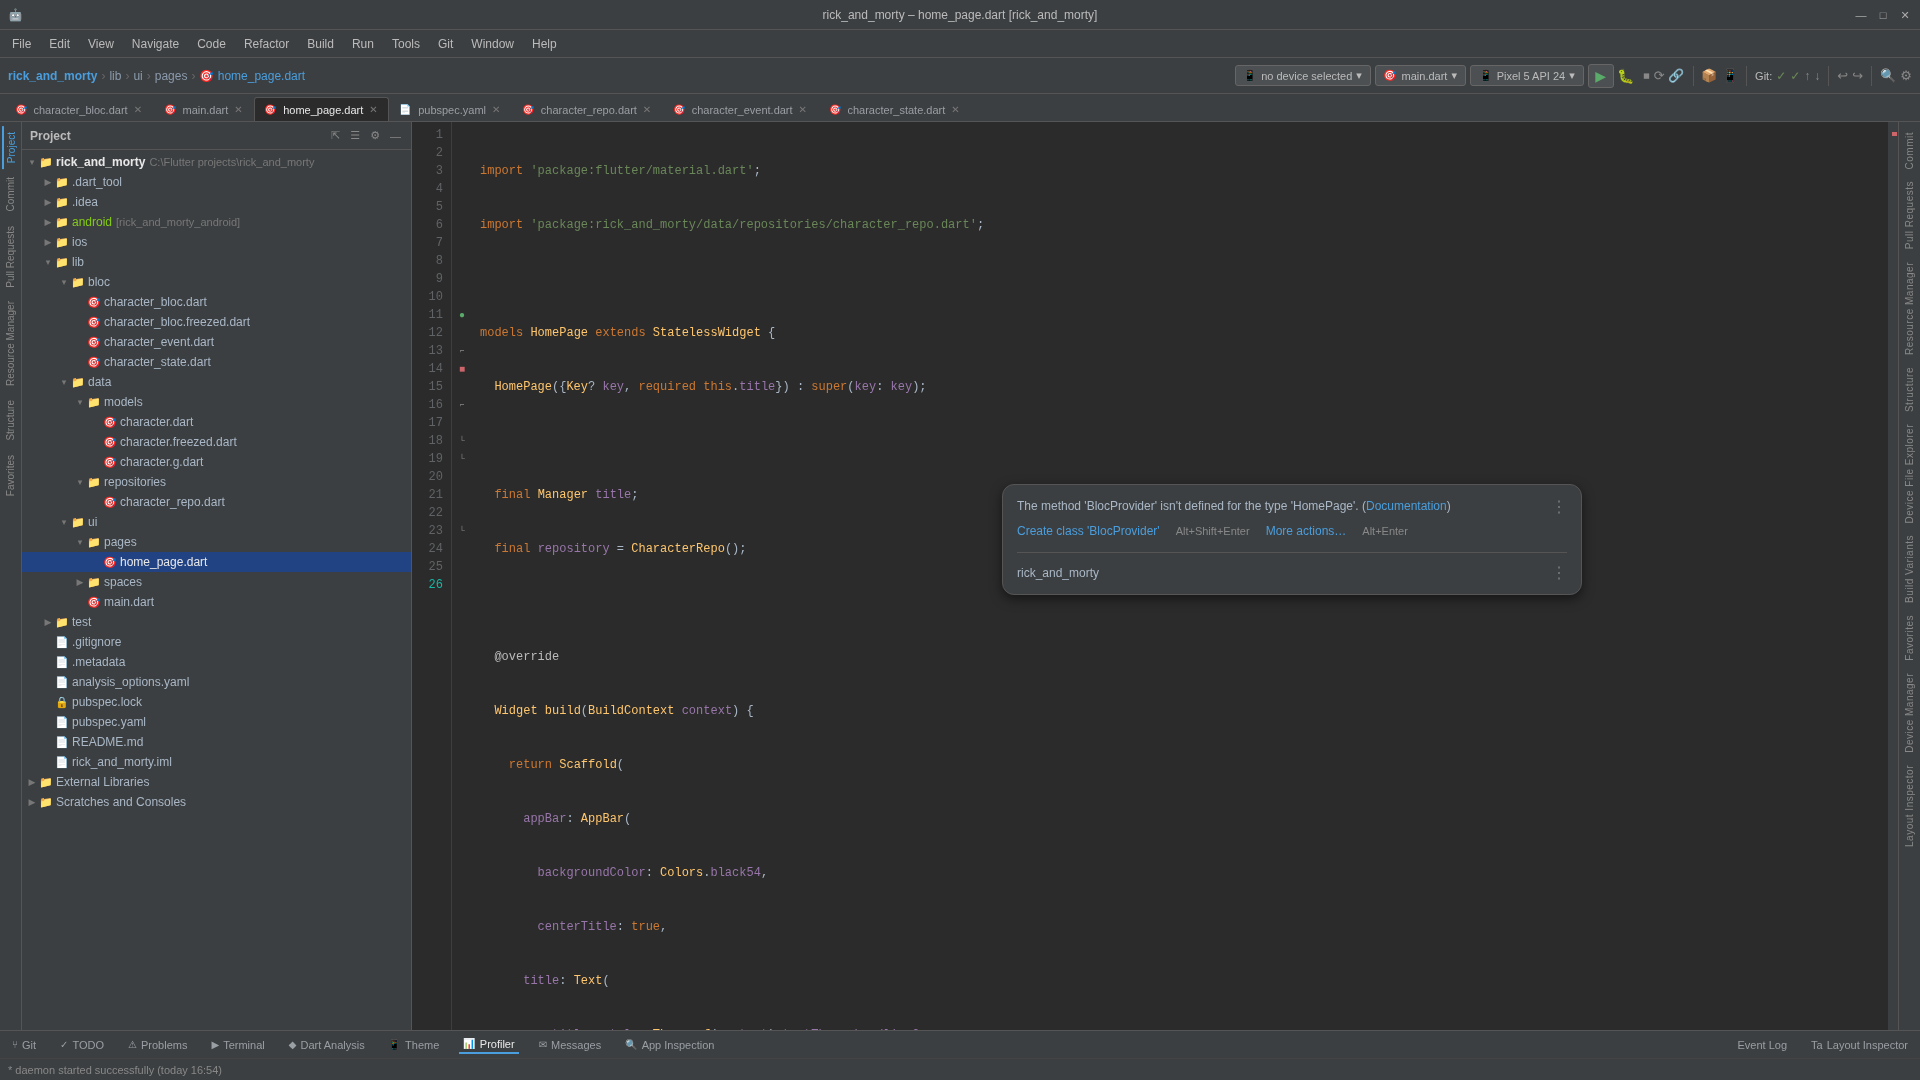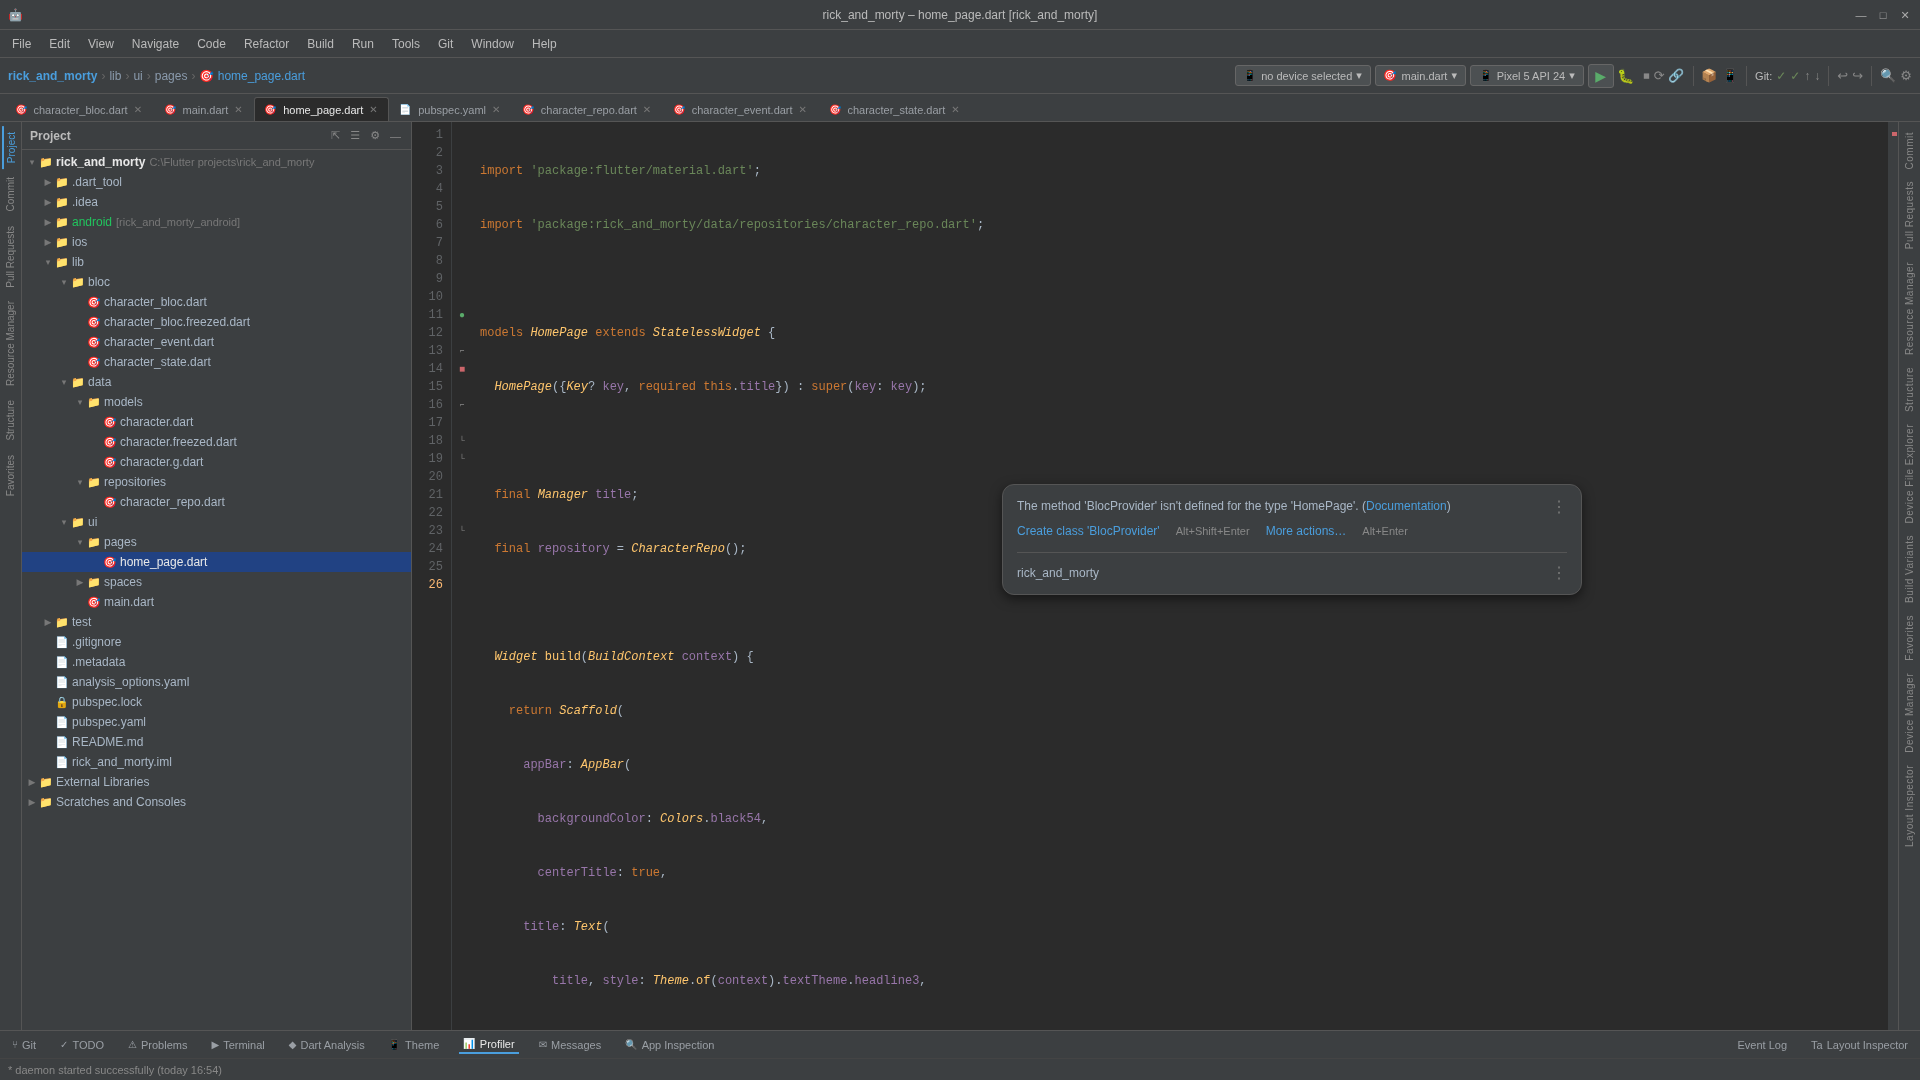--- a/index.html
+++ b/index.html
@@ -234,21 +234,21 @@
       border-right: 1px solid #3c3f41;
       line-height: 18px;
     }
     .line-num {
       padding-right: 8px;
       height: 18px;
       display: flex;
       align-items: center;
       justify-content: flex-end;
     }
-    .line-num.active { color: #fdba74; margin-left: 20px; }
+    .line-num.active { color: #14b8a6; margin-left: 20px; }
     .code-gutter {
       width: 20px;
       background: #2b2b2b;
       padding: 4px 0;
       line-height: 18px;
     }
     .gutter-icon {
       height: 18px;
       display: flex;
       align-items: center;
@@ -265,21 +265,21 @@
       white-space: pre;
     }
     .code-line {
       height: 18px;
       display: flex;
       align-items: center;
     }
 
     
     .kw { color: #cc7832; }
-    .cls { color: #ffc66d; font-style: italic; } 
+    .cls { color: #ffc66d; } 
     .str { color: #6a8759; } 
     .ann { color: #bbb; } 
     .var { color: #9876aa; } 
     .plain { color: #a9b7c6; }
     .method { color: #ffc66d; }
 
     
     .error-popup {
       position: absolute;
       top: 362px;
@@ -578,21 +578,21 @@
 
       <div class="tree-item" style="padding-left:20px;">
         <span class="tree-arrow">▶</span>
         <span class="tree-icon folder-icon">📁</span>
         <span>.idea</span>
       </div>
 
       <div class="tree-item" style="padding-left:20px;">
         <span class="tree-arrow">▶</span>
         <span class="tree-icon" style="color:#a4c261;">📁</span>
-        <span style="color:#22c55e;">android</span>
+        <span style="color:#84cc16;">android</span>
         <span style="color:#777;font-size:11px;margin-left:4px;">[rick_and_morty_android]</span>
       </div>
 
       <div class="tree-item" style="padding-left:20px;">
         <span class="tree-arrow">▶</span>
         <span class="tree-icon folder-icon">📁</span>
         <span>ios</span>
       </div>
 
       <div class="tree-item" style="padding-left:20px;">
@@ -830,20 +830,21 @@
       <div class="code-content">
         <div class="code-line"><span class="kw">import</span><span class="plain"> </span><span class="str">'package:flutter/material.dart'</span><span class="plain">;</span></div>
         <div class="code-line"><span class="kw">import</span><span class="plain"> </span><span class="str">'package:rick_and_morty/data/repositories/character_repo.dart'</span><span class="plain">;</span></div>
         <div class="code-line"></div>
         <div class="code-line"><span class="kw">models</span><span class="plain"> </span><span class="cls">HomePage</span><span class="plain"> </span><span class="kw">extends</span><span class="plain"> </span><span class="cls">StatelessWidget</span><span class="plain"> {</span></div>
         <div class="code-line"><span class="plain">  </span><span class="cls">HomePage</span><span class="plain">({</span><span class="cls">Key</span><span class="plain">? </span><span class="var">key</span><span class="plain">, </span><span class="kw">required</span><span class="plain"> </span><span class="kw">this</span><span class="plain">.</span><span class="var">title</span><span class="plain">}) : </span><span class="kw">super</span><span class="plain">(</span><span class="var">key</span><span class="plain">: </span><span class="var">key</span><span class="plain">);</span></div>
         <div class="code-line"></div>
         <div class="code-line"><span class="plain">  </span><span class="kw">final</span><span class="plain"> </span><span class="cls">Manager</span><span class="plain"> </span><span class="var">title</span><span class="plain">;</span></div>
         <div class="code-line"><span class="plain">  </span><span class="kw">final</span><span class="plain"> </span><span class="var">repository</span><span class="plain"> = </span><span class="cls">CharacterRepo</span><span class="plain">();</span></div>
         <div class="code-line"></div>
+        <div class="code-line"><span class="plain">  </span><span class="ann">@override</span></div>
         <div class="code-line"><span class="plain">  </span><span class="cls">Widget</span><span class="plain"> </span><span class="method">build</span><span class="plain">(</span><span class="cls">BuildContext</span><span class="plain"> </span><span class="var">context</span><span class="plain">) {</span></div>
         <div class="code-line"><span class="plain">    </span><span class="kw">return</span><span class="plain"> </span><span class="cls">Scaffold</span><span class="plain">(</span></div>
         <div class="code-line"><span class="plain">      </span><span class="var">appBar</span><span class="plain">: </span><span class="cls">AppBar</span><span class="plain">(</span></div>
         <div class="code-line"><span class="plain">        </span><span class="var">backgroundColor</span><span class="plain">: </span><span class="cls">Colors</span><span class="plain">.</span><span class="var">black54</span><span class="plain">,</span></div>
         <div class="code-line"><span class="plain">        </span><span class="var">centerTitle</span><span class="plain">: </span><span class="kw">true</span><span class="plain">,</span></div>
         <div class="code-line"><span class="plain">      </span><span class="var">title</span><span class="plain">: </span><span class="cls">Text</span><span class="plain">(</span></div>
         <div class="code-line"><span class="plain">          </span><span class="var">title</span><span class="plain">, </span><span class="var">style</span><span class="plain">: </span><span class="cls">Theme</span><span class="plain">.</span><span class="method">of</span><span class="plain">(</span><span class="var">context</span><span class="plain">).</span><span class="var">textTheme</span><span class="plain">.</span><span class="var">headline3</span><span class="plain">,</span></div>
         
         
         

